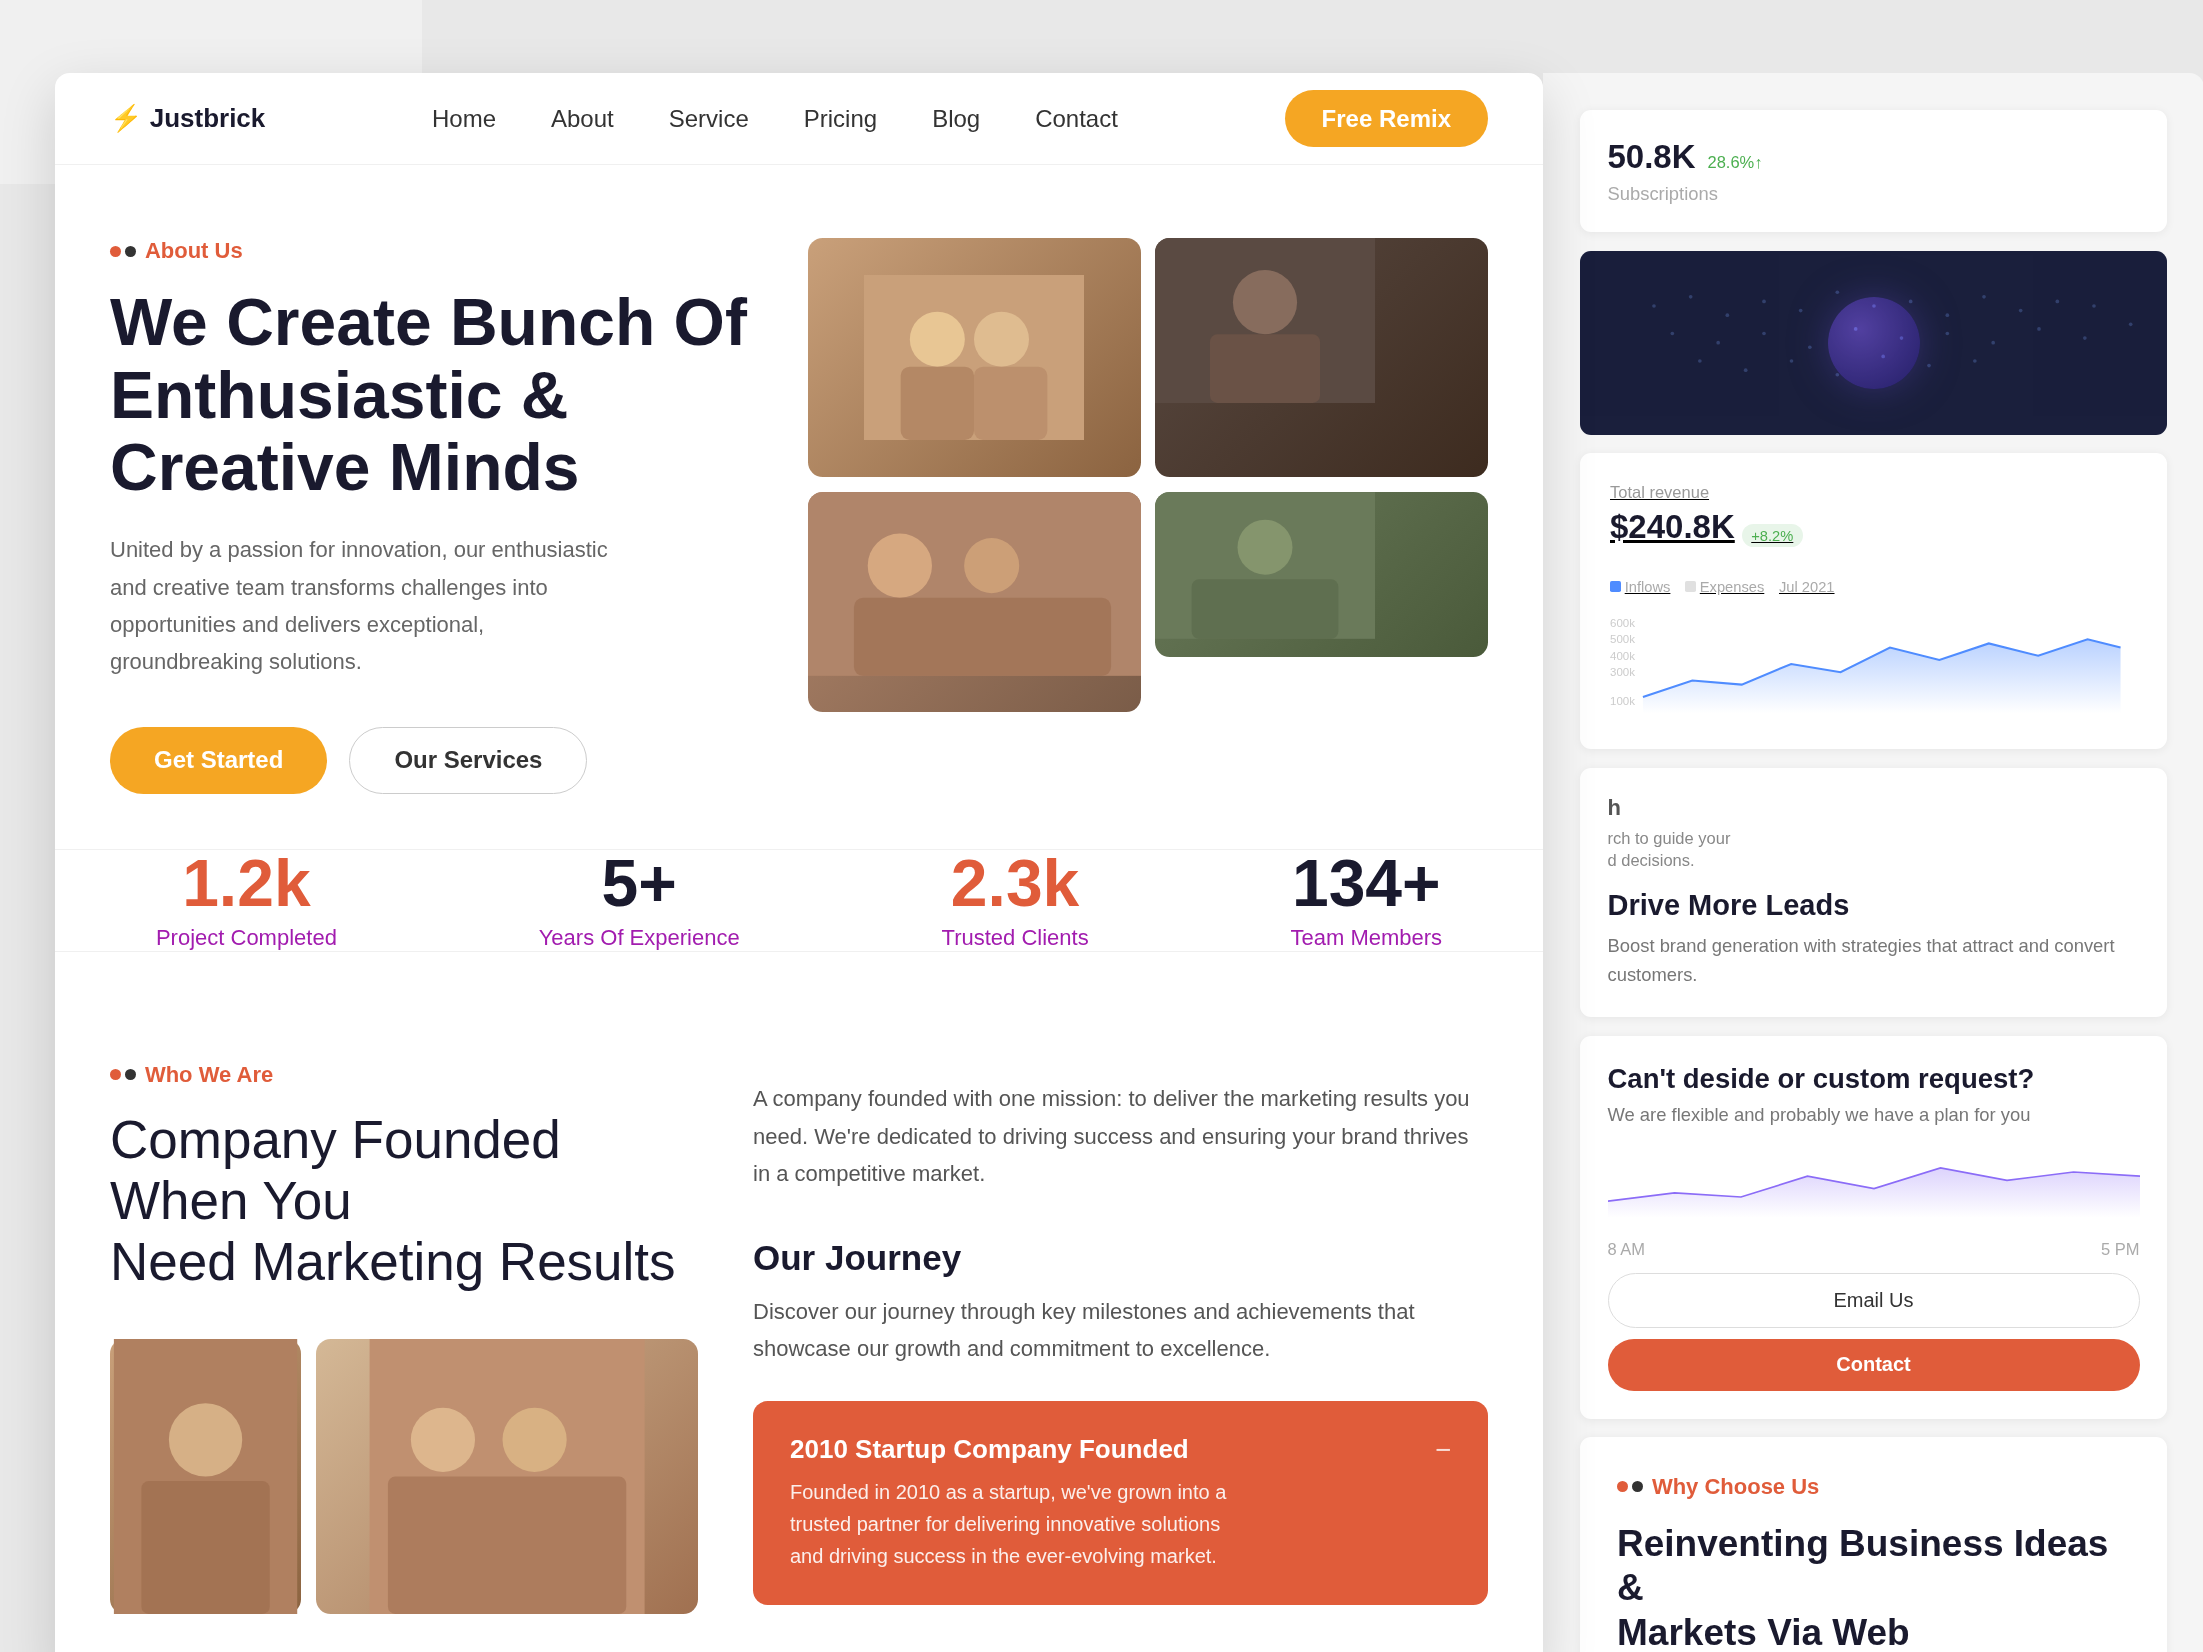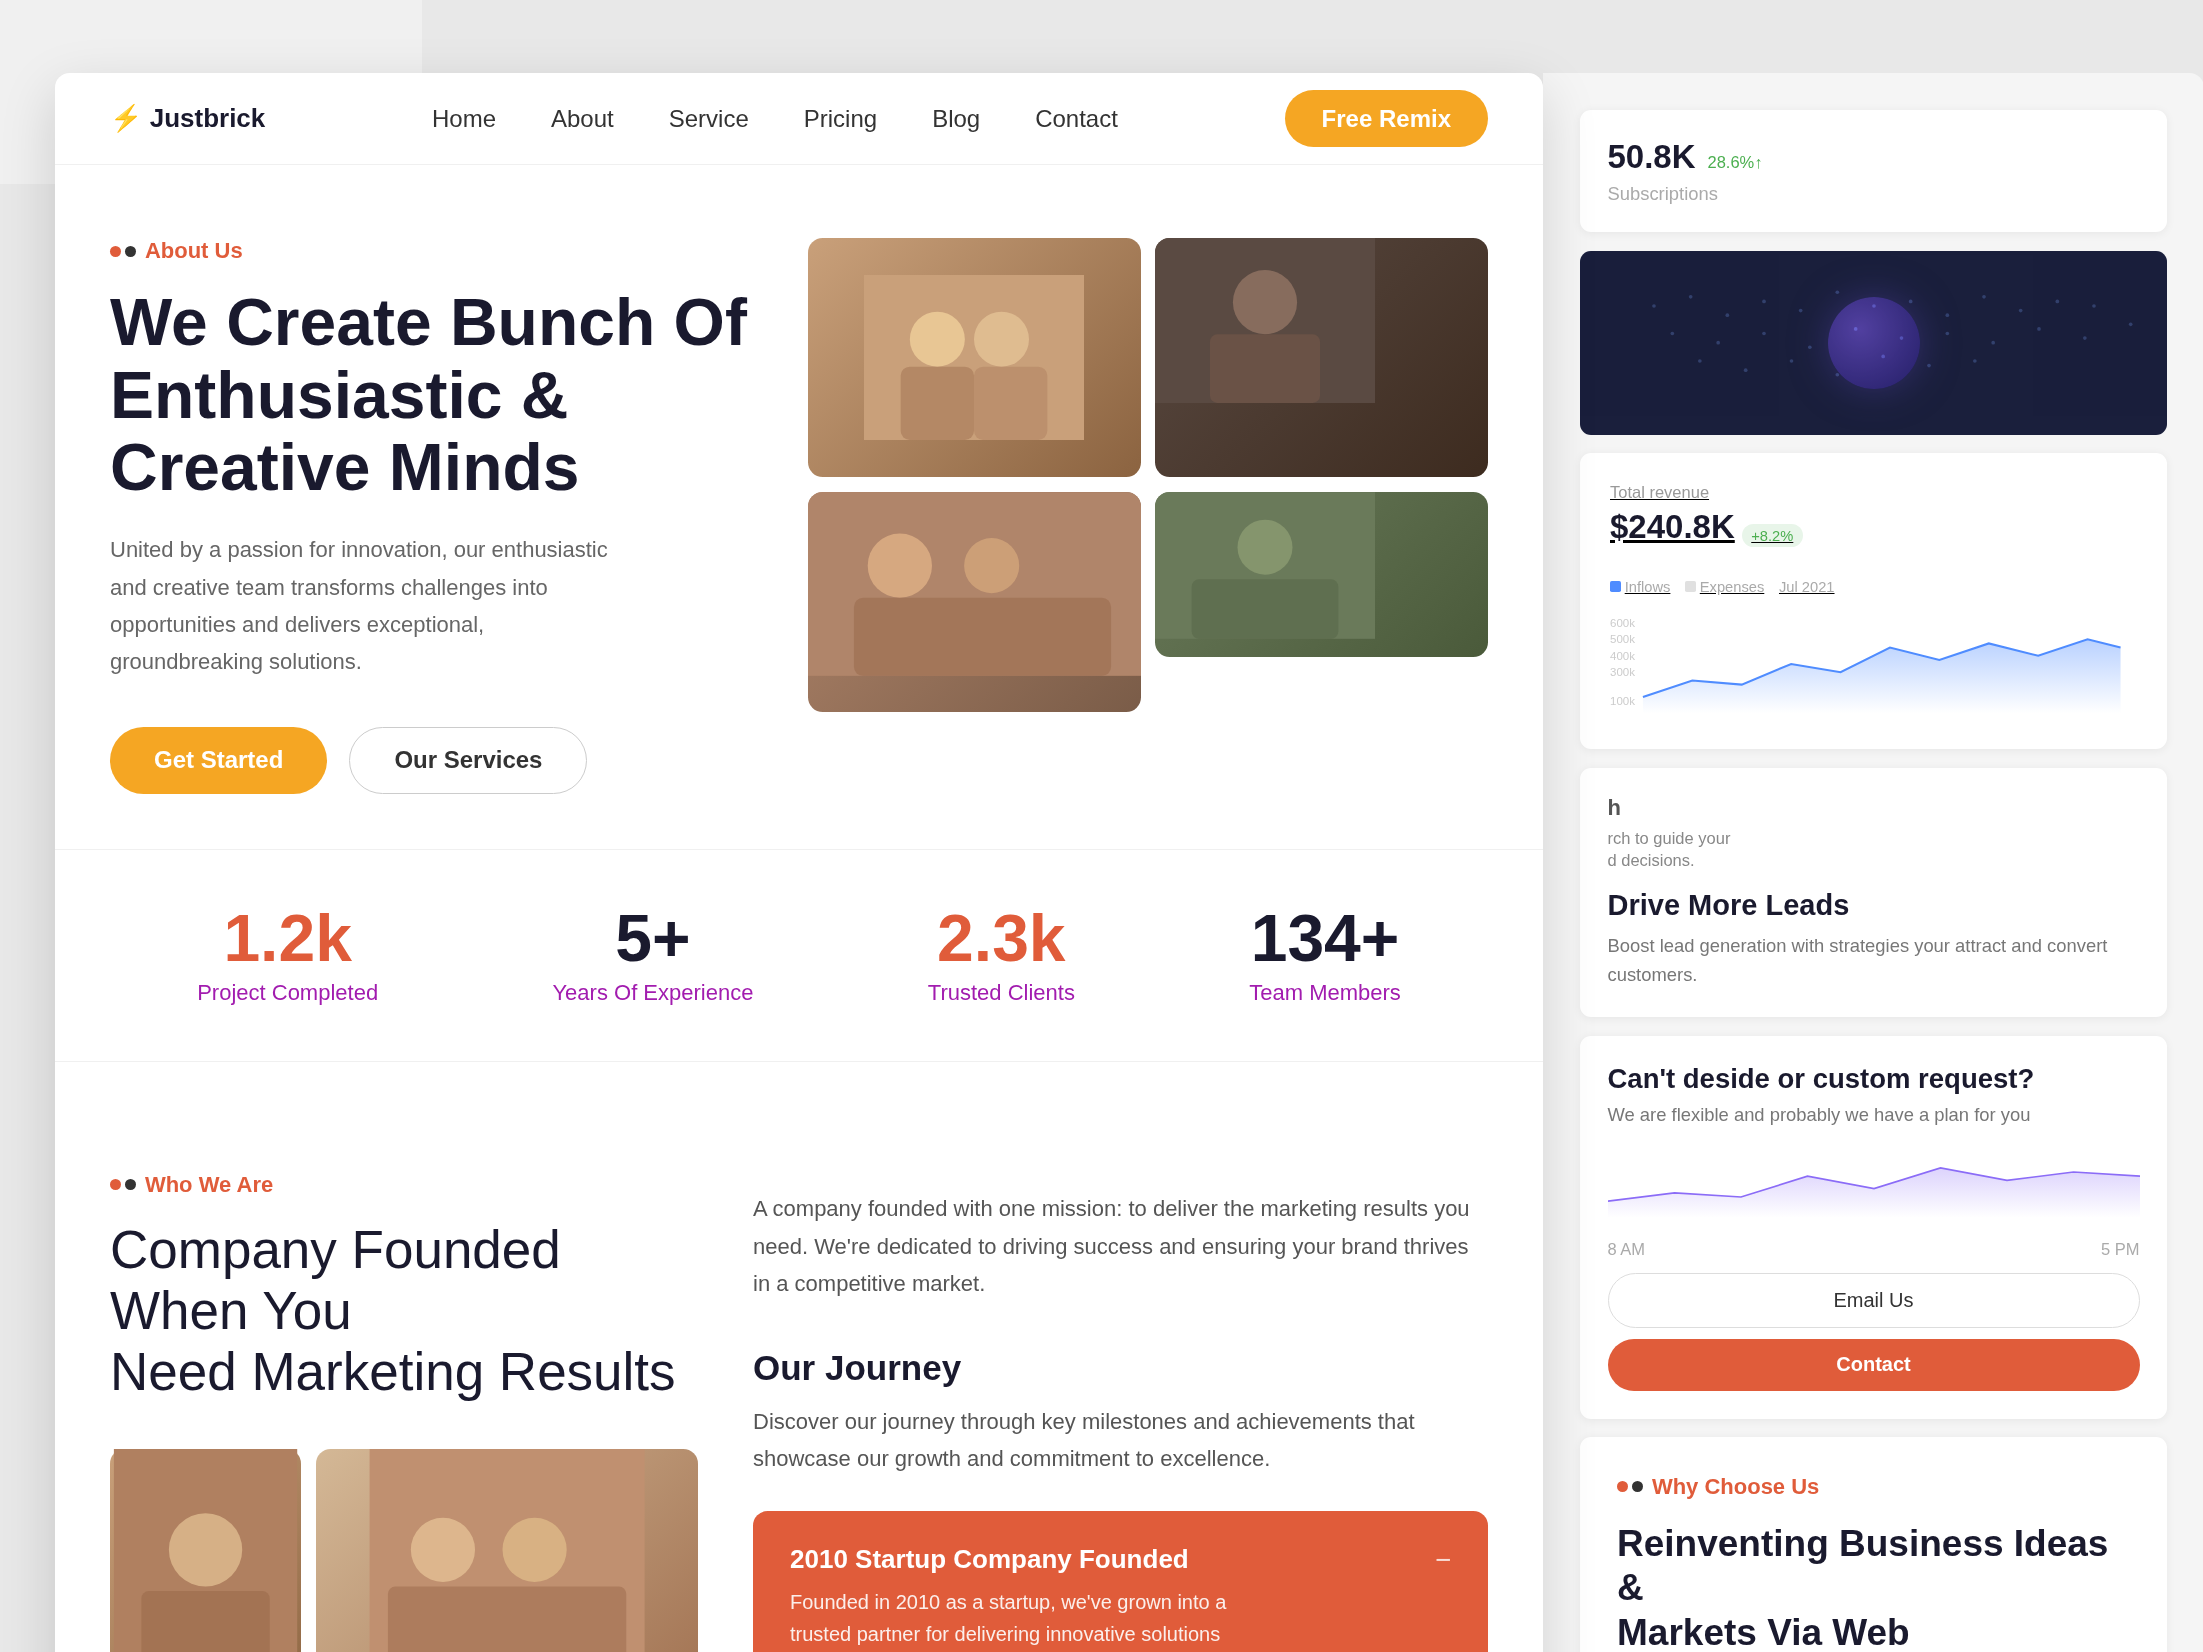--- a/index.html
+++ b/index.html
@@ -169,21 +169,20 @@
     
     .photo-1 { background: linear-gradient(135deg, #c9a07a 0%, #8b6340 100%); }
     .photo-2 { background: linear-gradient(135deg, #5a4a42 0%, #3d2b1f 100%); }
     .photo-3 { background: linear-gradient(135deg, #b0856a 0%, #7a5c48 100%); }
     .photo-4 { background: linear-gradient(135deg, #6a7a5a 0%, #4a5a3a 100%); }
 
     
     .stats {
       display: flex;
       justify-content: space-around;
-      padding: 55px;
       border-top: 0.9px solid #f0f0f0;
       border-bottom: 0.9px solid #f0f0f0;
       margin: 0 0 55px;
     }
     .stat-item { text-align: center; }
     .stat-number {
       font-size: 66px;
       font-weight: 800;
       line-height: 1;
       margin-bottom: 9.2px;
@@ -670,21 +669,21 @@
     </div>
   </div>
 
   <div class="leads-card">
     <div style="font-size:18.4px; color:#555; margin-bottom:7.3px;">
       <span style="font-weight:700; font-size:22px;">h</span>
     </div>
     <div style="font-size:16.5px; color:#888; margin-bottom:3.7px;">rch to guide your</div>
     <div style="font-size:16.5px; color:#888; margin-bottom:18.4px;">d decisions.</div>
     <h3 class="leads-title">Drive More Leads</h3>
-    <p class="leads-text">Boost lead generation with strategies your attract and convert customers.</p>
+    <p class="leads-text">Boost brand generation with strategies that attract and convert customers.</p>
   </div>
 
   <div class="custom-card">
     <h3 class="custom-title">Can't deside or custom request?</h3>
     <p class="custom-text">We are flexible and probably we have a plan for you</p>
     
     <div class="mini-chart">
       <svg width="100%" height="73" viewBox="0 0 640 80">
         <defs>
           <linearGradient id="miniGrad" x1="0" y1="0" x2="0" y2="1">

